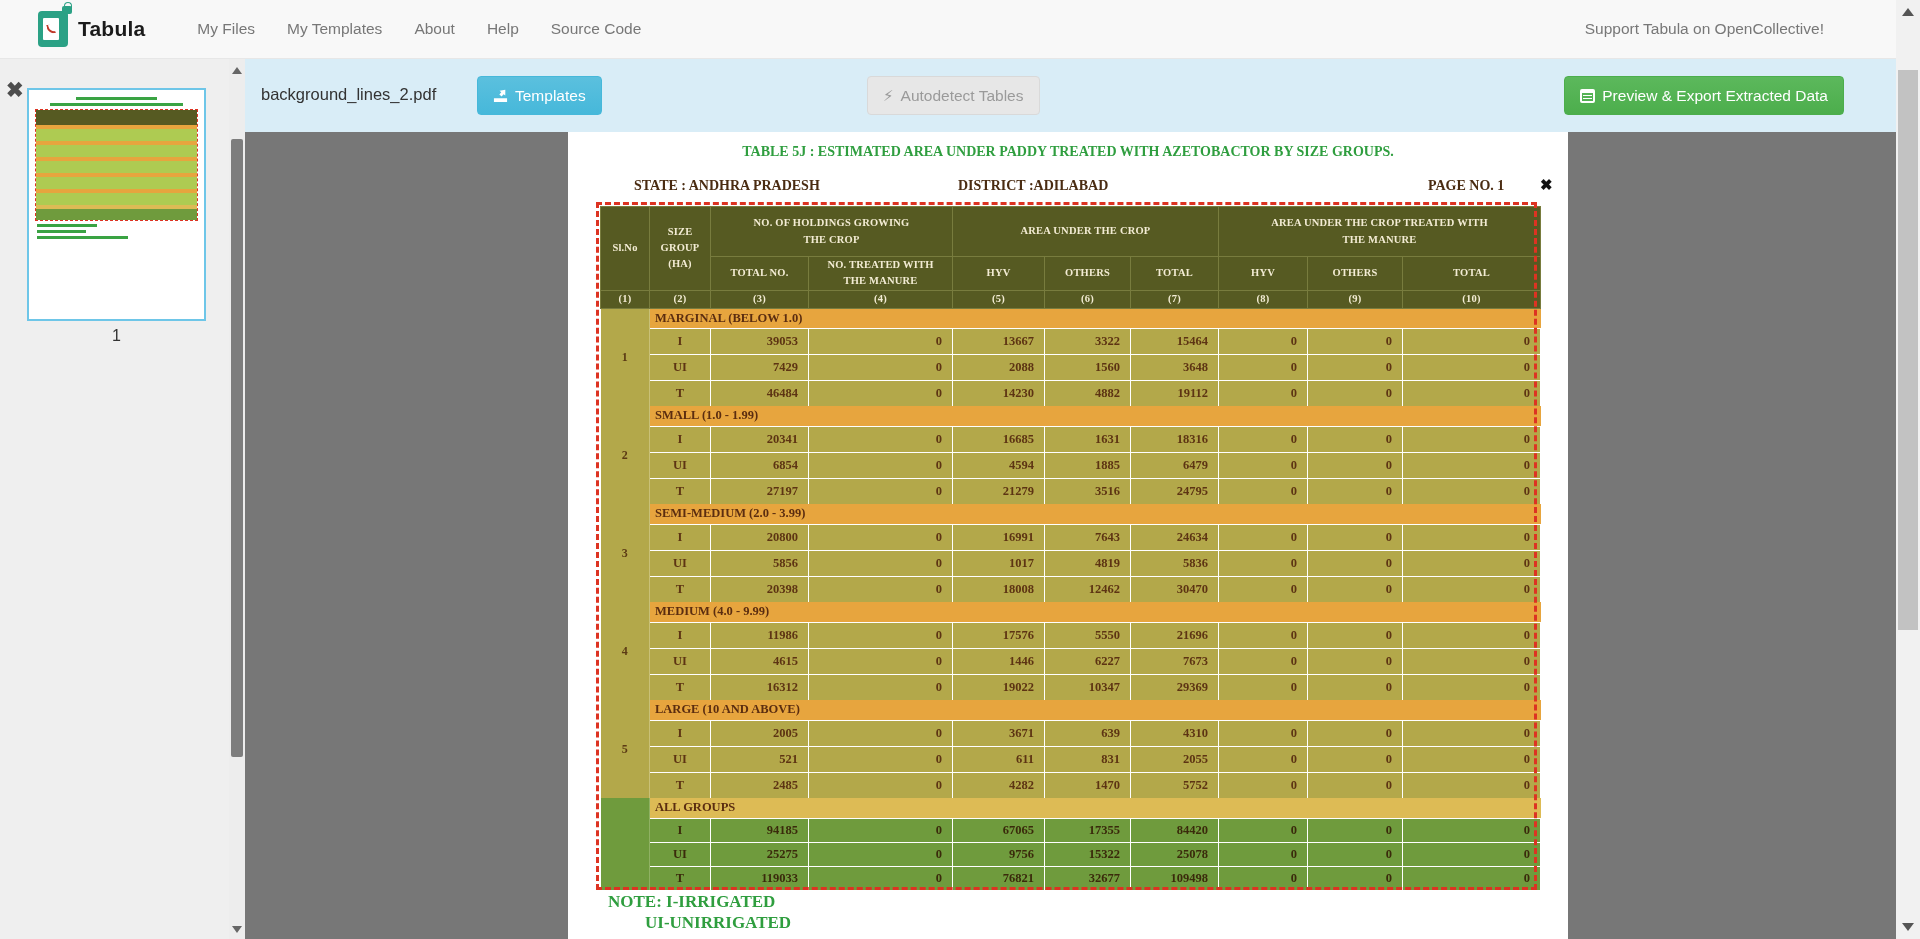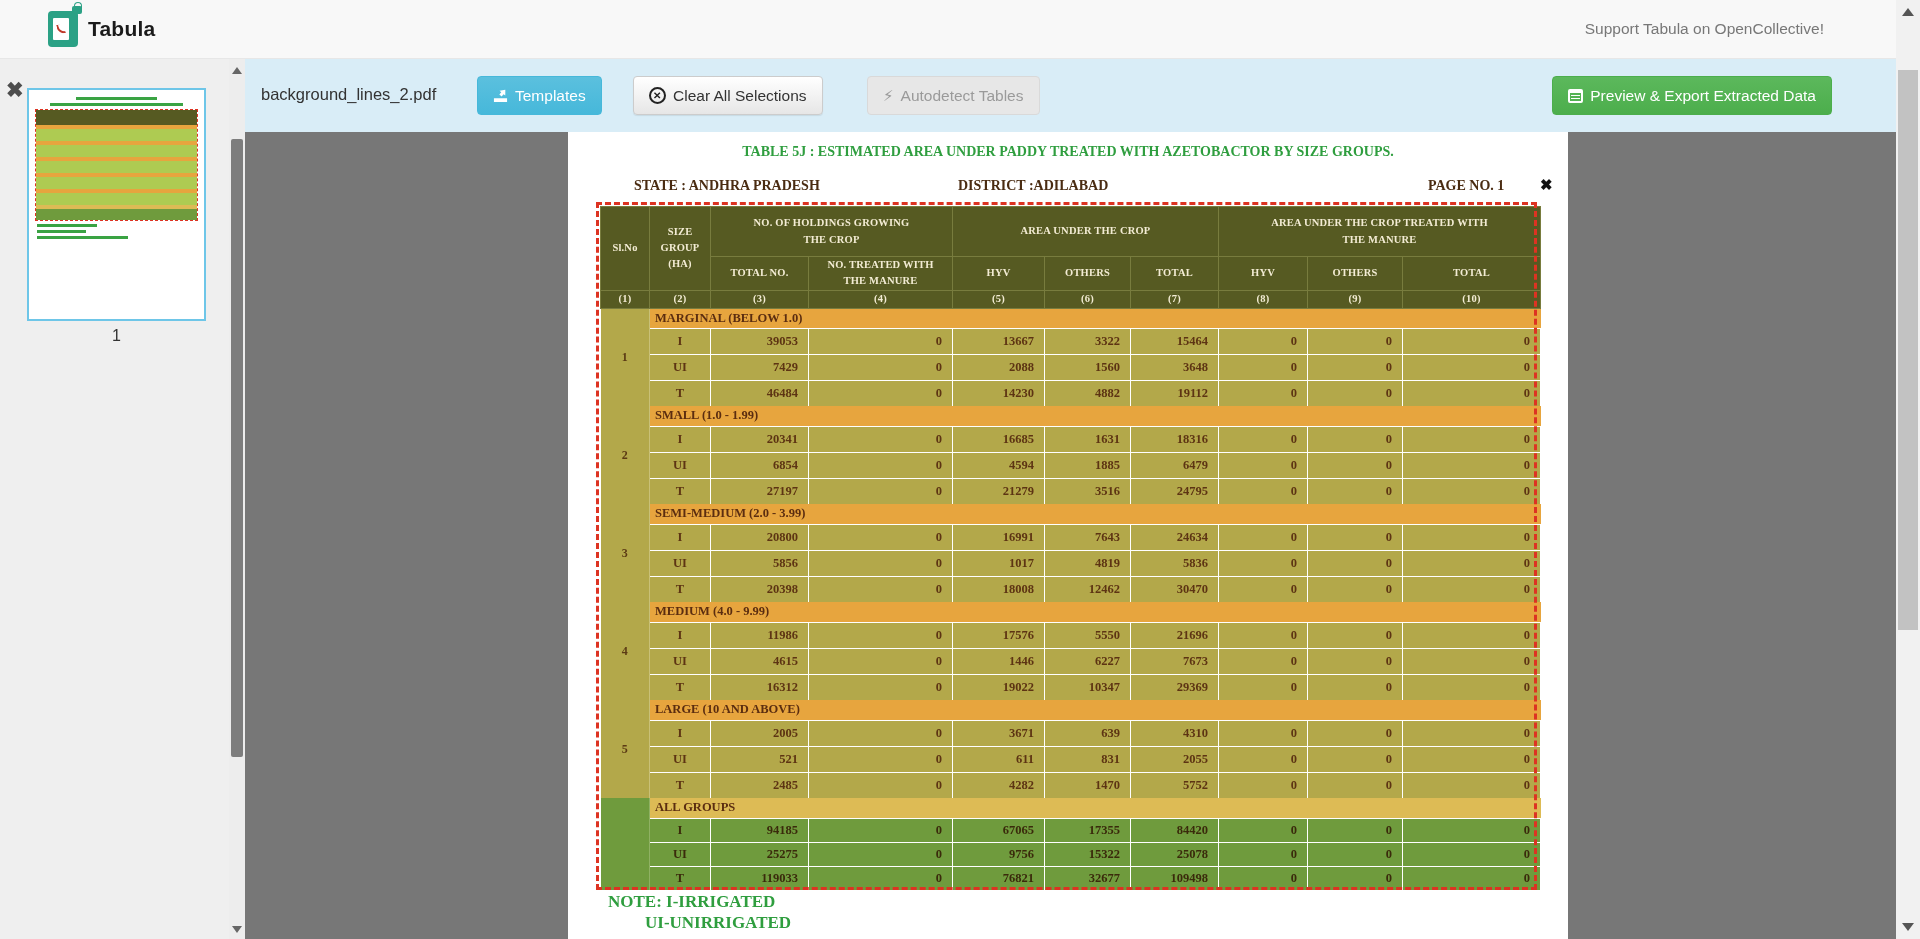--- a/index.html
+++ b/index.html
@@ -1,21 +1,21 @@
 <!DOCTYPE html>
 <html><head>
 <meta charset="utf-8">
 <style>
   * { margin:0; padding:0; box-sizing:border-box; }
   html,body { width:1920px; height:939px; overflow:hidden; font-family:"Liberation Sans",sans-serif; background:#fff; }
   #screen { position:relative; width:1920px; height:939px; overflow:hidden; background:#fff; }
 
   
   #navbar { position:absolute; left:0; top:0; width:1920px; height:59px; background:#f8f8f8; border-bottom:1px solid #e7e7e7; display:flex; align-items:center; }
-  .brand { display:flex; align-items:center; gap:10px; margin-left:48px; }
+  .brand { display:flex; align-items:center; gap:10px; margin-left:38px; }
   .logo { position:relative; width:30px; height:36px; background:#2ba185; border-radius:4px; }
   .logo .page { position:absolute; left:5px; top:7px; width:16px; height:22px; background:#fff; border-radius:1px; }
   .logo .mark { position:absolute; left:9px; top:13px; width:8px; height:10px; border-left:2px solid #c0392b; border-bottom:2px solid #c0392b; border-radius:0 0 0 8px; transform:rotate(-12deg); }
   .logo .lock { position:absolute; right:-4px; top:-5px; width:10px; height:8px; background:#2ba185; border-radius:2px; }
   .logo .lock:before { content:""; position:absolute; left:2px; top:-4px; width:6px; height:6px; border:1.5px solid #2ba185; border-bottom:none; border-radius:4px 4px 0 0; }
   .brand-name { font-size:21px; font-weight:bold; color:#1b1b1b; letter-spacing:.2px; }
   .nav-links { display:flex; align-items:center; margin-left:36px; gap:0; list-style:none; }
   .nav-links a { display:block; padding:0 16px; font-size:15.5px; color:#777; text-decoration:none; cursor:pointer; }
   .nav-support { margin-left:auto; margin-right:96px; font-size:15.5px; color:#777; text-decoration:none; cursor:pointer; }
 
@@ -38,21 +38,21 @@
   .side-scroll .arrow-down { position:absolute; left:3px; bottom:6px; width:0; height:0; border-left:5px solid transparent; border-right:5px solid transparent; border-top:7px solid #666; }
   .side-scroll .thumb { position:absolute; left:2px; top:80px; width:12px; height:618px; background:#7d7d7d; border-radius:2px; }
 
   
   #toolbar { position:absolute; left:245px; top:59px; width:1651px; height:73px; background:#d9edf7; }
   .filename { position:absolute; left:16px; top:26px; font-size:16.5px; color:#333; }
   .btn { position:absolute; top:17px; height:39px; display:flex; align-items:center; gap:7px; padding:0 15px; border-radius:4px; font-size:15.5px; cursor:pointer; border:1px solid transparent; }
   .btn-templates { left:232px; background:linear-gradient(#5bc0de,#46b8da); border-color:#46b8da; color:#fff; }
   .btn-clear { left:388px; background:linear-gradient(#ffffff,#e6e6e6); border-color:#ccc; color:#333; box-shadow:0 1px 1px rgba(0,0,0,.08); }
   .btn-autodetect { left:622px; background:#e7e7e7; border-color:#d9d9d9; color:#9a9a9a; cursor:default; }
-  .btn-export { right:64px; background:linear-gradient(#5cb85c,#4cae4c); border-color:#4cae4c; color:#fff; }
+  .btn-export { right:52px; background:linear-gradient(#5cb85c,#4cae4c); border-color:#4cae4c; color:#fff; }
   .ico-clear { width:17px; height:17px; border:2px solid #222; border-radius:50%; position:relative; }
   .ico-clear:before { content:"\2715"; position:absolute; left:2px; top:0px; font-size:10px; font-weight:bold; color:#222; line-height:13px; }
   .ico-bolt { font-size:15px; color:#9a9a9a; }
   .ico-table { width:15px; height:14px; border:2px solid #fff; border-radius:2px; position:relative; background:linear-gradient(#fff 2px,transparent 2px); }
   .ico-table:before { content:""; position:absolute; left:1px; top:4px; width:9px; height:1.5px; background:#fff; box-shadow:0 3px 0 #fff; }
 
   
   #viewport { position:absolute; left:245px; top:132px; width:1651px; height:807px; background:#777777; overflow:hidden; }
   #pdf-page { position:absolute; left:323px; top:0; width:1000px; height:807px; background:#fff; font-family:"Liberation Serif",serif; }
   .doc-title { position:absolute; left:0; top:12px; width:100%; text-align:center; color:#2f9e3f; font-weight:bold; font-size:14px; }
@@ -96,20 +96,37 @@
 
   <div id="navbar">
     <div class="brand">
       <div class="logo">
         <div class="page"></div>
         <div class="mark"></div>
         <div class="lock"></div>
       </div>
       <span class="brand-name">Tabula</span>
     </div>
+    <ul class="nav-links">
+      <li>
+          <a>My Files</a>
+        </li>
+      <li>
+          <a>My Templates</a>
+        </li>
+      <li>
+          <a>About</a>
+        </li>
+      <li>
+          <a>Help</a>
+        </li>
+      <li>
+          <a>Source Code</a>
+        </li>
+    </ul>
     <a class="nav-support">Support Tabula on OpenCollective!</a>
   </div>
 
   <div id="sidebar">
     <span class="thumb-close">✖</span>
     <div class="thumb-box">
       <div style="height:7px"></div>
       <div class="t-line" style="width:46%"></div>
       <div class="t-line" style="width:76%"></div>
       <div class="mini-table">
@@ -140,24 +157,20 @@
   </div>
 
   <div id="toolbar">
     <span class="filename">background_lines_2.pdf</span>
     <div class="btn btn-templates">
       <svg width="15" height="15" viewBox="0 0 16 16">
           <path fill="#fff" d="M8 0 L13 6 H10 V10 H6 V6 H3 Z" transform="rotate(40 8 8) scale(0.8) translate(2,0)"></path>
           <path fill="#fff" d="M1 11 H15 V15 H1 Z M3 12.5 H13 V13.5 H3 Z"></path>
         </svg>
       <span>Templates</span>
-    </div>
-    <div class="btn btn-clear">
-      <span class="ico-clear"></span>
-      <span>Clear All Selections</span>
     </div>
     <div class="btn btn-autodetect">
       <span class="ico-bolt">⚡︎</span>
       <span>Autodetect Tables</span>
     </div>
     <div class="btn btn-export">
       <span class="ico-table"></span>
       <span>Preview &amp; Export Extracted Data</span>
     </div>
   </div>

